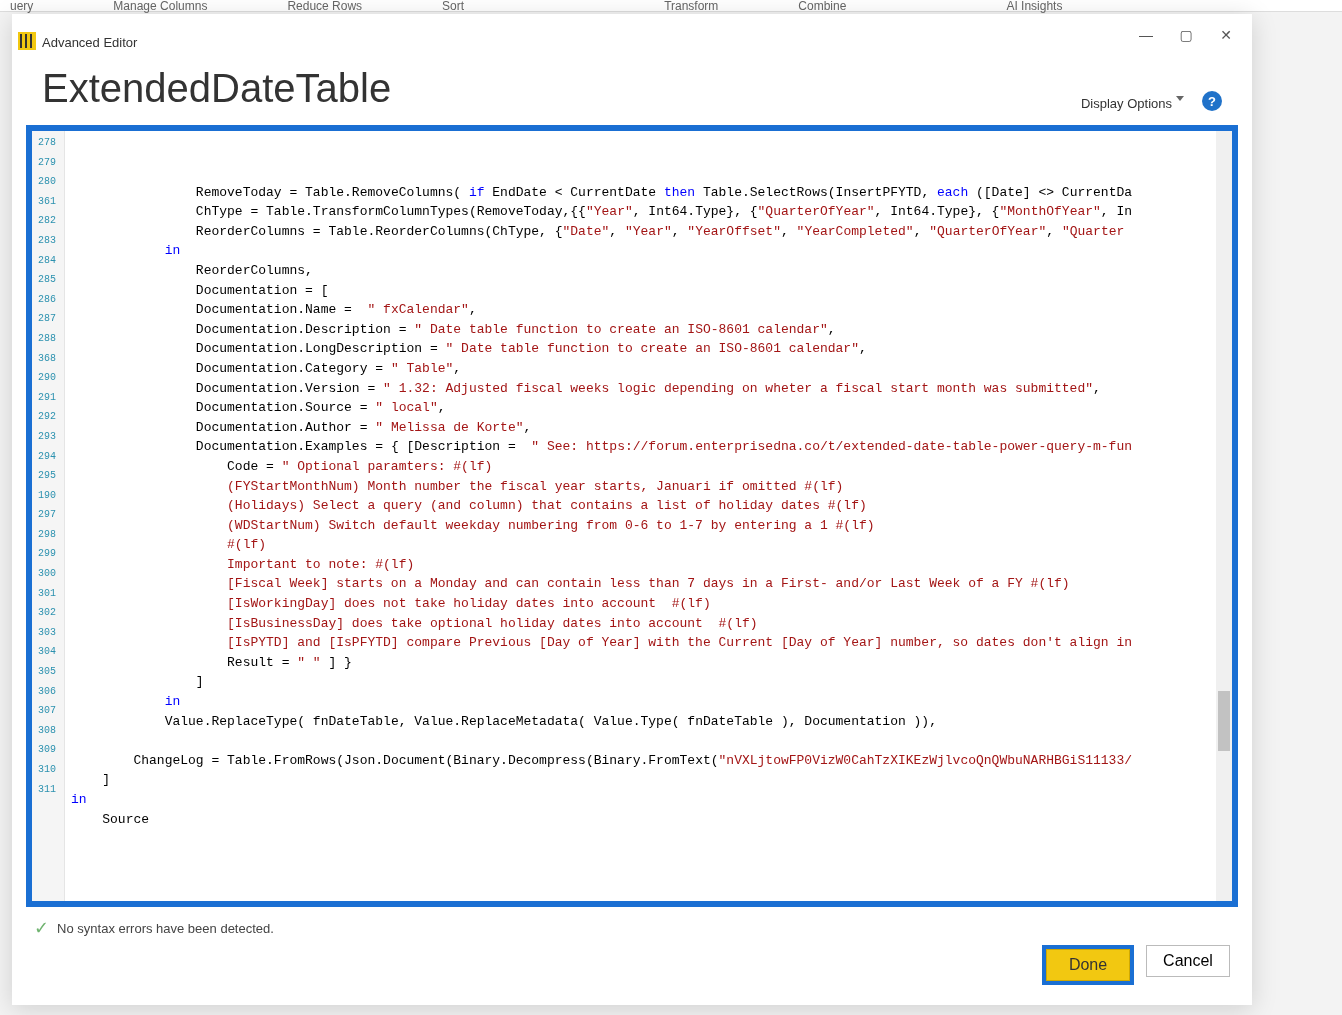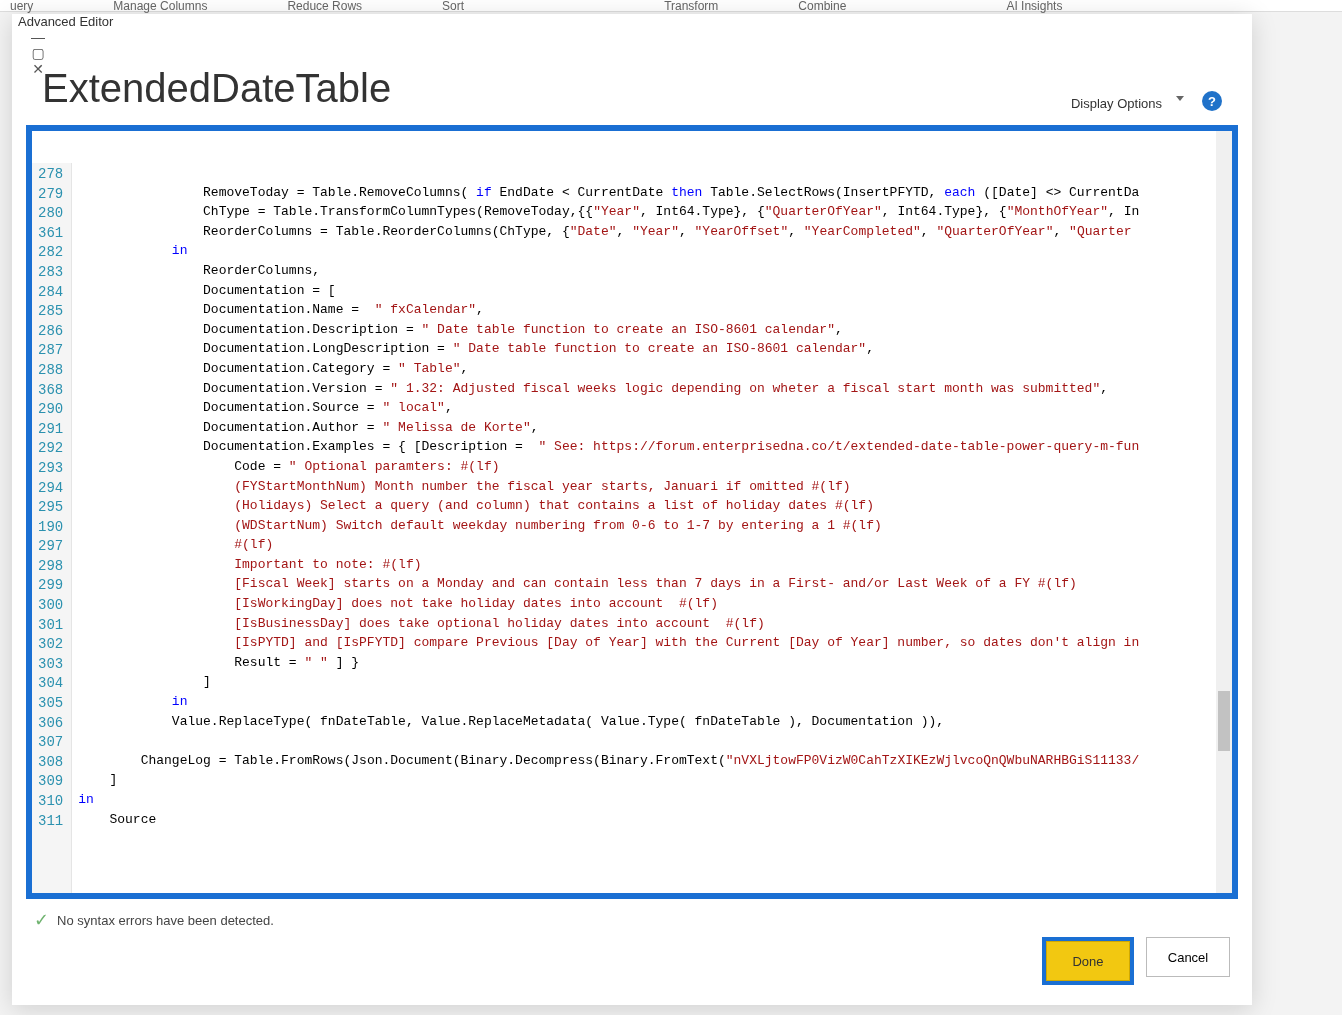--- a/index.html
+++ b/index.html
@@ -26,23 +26,22 @@
   position: absolute;
   left: 12px; top: 14px; right: 90px; bottom: 10px;
   background: #fff;
   box-shadow: 0 4px 24px rgba(0,0,0,0.15);
   display: flex;
   flex-direction: column;
 }
 .titlebar {
   height: 36px;
   display: flex;
-  align-items: flex-start;
+  align-items: flex-end;
   padding: 0 6px;
-  flex-direction: column;
 }
 .app-icon {
   width: 18px; height: 18px;
   background: linear-gradient(135deg,#f2c811 0%,#f2c811 100%);
   margin-right: 6px;
   position: relative;
 }
 .app-icon::after {
   content:""; position:absolute; inset:2px;
   background: repeating-linear-gradient(90deg,#333 0 2px,#f2c811 2px 5px);
@@ -60,21 +59,21 @@
 }
 .header h1 {
   font-size: 40px;
   font-weight: 300;
   color: #333;
   font-family: "Segoe UI Light","Segoe UI",Arial,sans-serif;
 }
 .header-spacer{flex:1;}
 .display-options {
   font-size: 13px; color:#333;
-  display:flex; align-items:flex-start; gap:14px; margin-right:18px;
+  display:flex; align-items:flex-start; gap:4px; margin-right:18px;
   cursor:pointer;
 }
 .caret-down {
   width:0;height:0;border-left:4px solid transparent;border-right:4px solid transparent;border-top:5px solid #666;
 }
 .help-icon {
   width:20px;height:20px;border-radius:50%;background:#2072c9;color:#fff;font-weight:bold;
   display:flex;align-items:center;justify-content:center;font-size:13px;
 }
 .editor-frame {
@@ -83,26 +82,25 @@
   flex: 1;
   display:flex;
   background:#fff;
   overflow:hidden;
   position:relative;
 }
 .gutter {
   background:#f5f5f5;
   border-right:1px solid #e5e5e5;
   font-family: Consolas, "Courier New", monospace;
-  font-size: 14px;
+  font-size: 10px;
   color:#2b91af;
   text-align:right;
   padding: 2px 8px 2px 6px;
   user-select:none;
-  margin-top:32px;
 }
 .gutter div { height:19.6px; line-height:19.6px; }
 .code-area {
   flex:1;
   font-family: Consolas, "Courier New", monospace;
   font-size: 13px;
   padding: 2px 0 2px 6px;
   overflow:hidden;
   white-space: pre;
   position:relative;
@@ -125,23 +123,23 @@
   gap:8px;
   font-size:13px;
   color:#444;
 }
 .check-icon { color:#6fb36f; font-size:18px; }
 .button-row {
   display:flex; justify-content:flex-end; gap:12px;
   padding: 0 22px 20px 22px;
 }
 .btn {
-  min-width:84px; height:40px;
+  min-width:84px; height:32px;
   display:flex;align-items:center;justify-content:center;
-  font-size:13px;
+  font-size:16px;
   background:#fff;
   border:1px solid #bbb;
   cursor:pointer;
 }
 .done-frame {
   padding:4px;
   background:#1a6fd3;
 }
 .btn-done {
   background:#f2c811;

